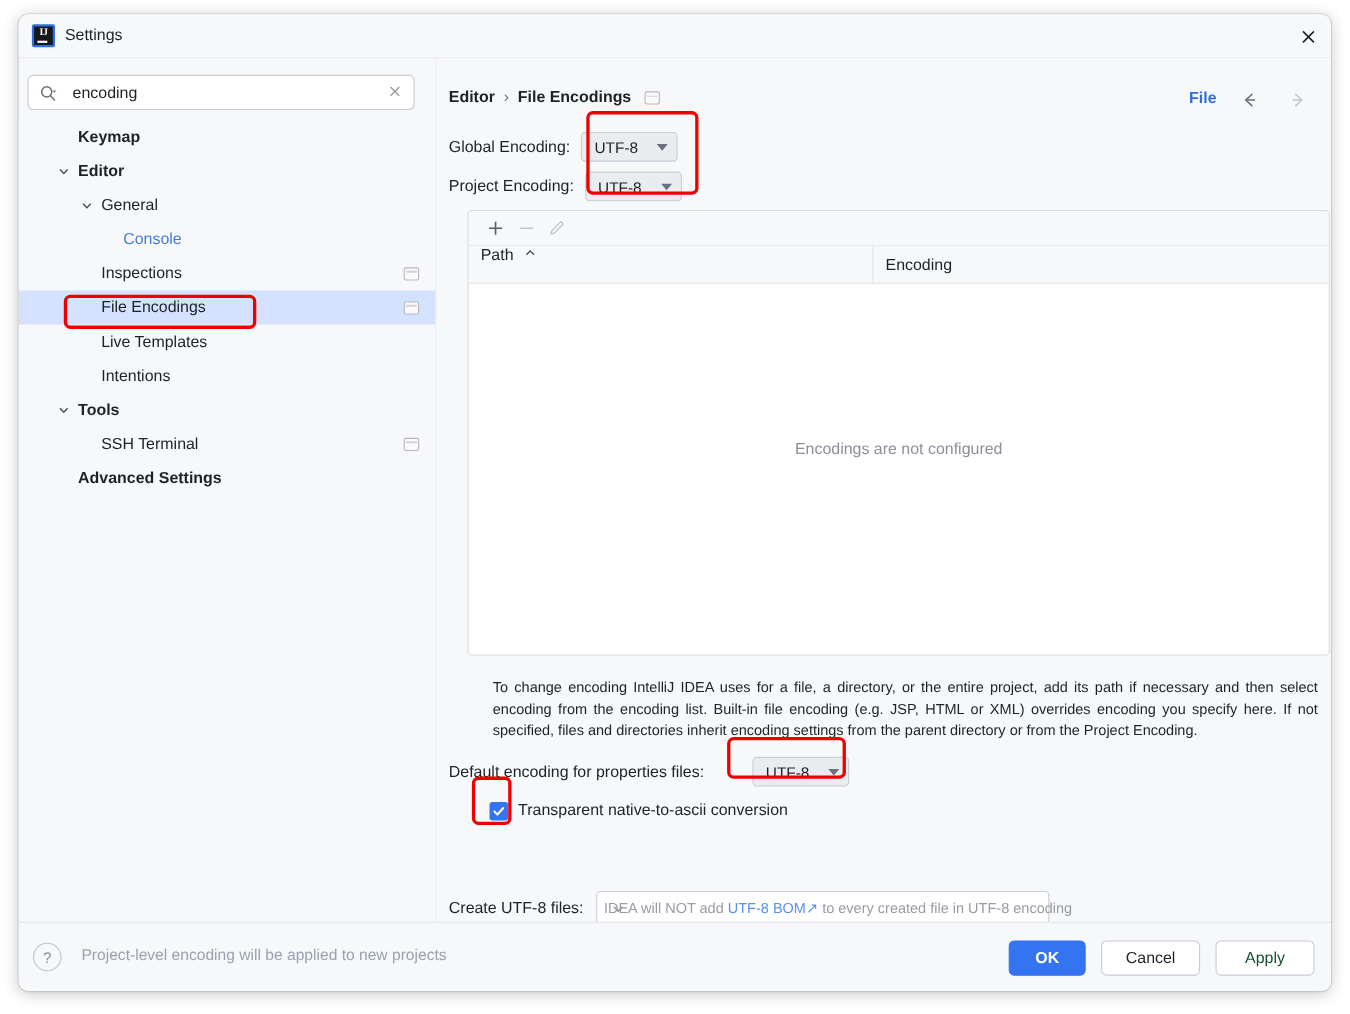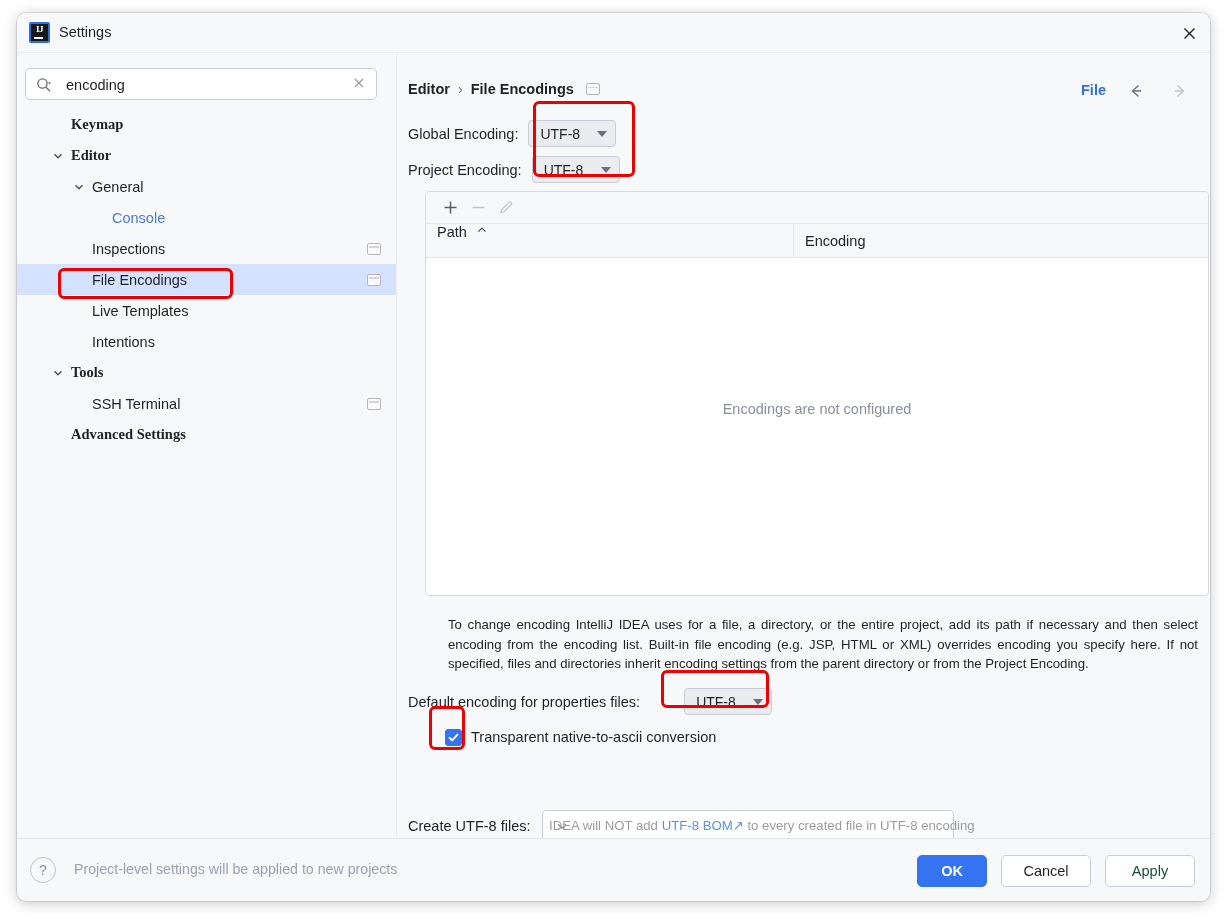--- a/index.html
+++ b/index.html
@@ -134,21 +134,21 @@
     cursor: default;
     box-sizing: border-box;
   }
   .tree-row.selected { background: #d4e2ff; }
   .tree-row .chev {
     position: absolute;
     width: 14px; height: 14px;
     color: #4a4d55;
   }
   .tree-row .lbl { position: absolute; }
-  .tree-row.bold .lbl { font-weight: bold; font-family: Liberation Serif, serif; }
+  .tree-row.bold .lbl { font-weight: bold; }
   .tree-row .lbl.link { color: #4a7ad6; }
   .badge-icon {
     position: absolute;
     right: 15px;
     width: 14px; height: 12px;
     border: 1.5px solid #b9b5bd;
     border-radius: 2px;
     box-sizing: border-box;
     background: #fafafa;
   }
@@ -608,21 +608,21 @@
         </div>
       </div>
 
       <div class="hint">
         <span>IDEA will NOT add </span><a>UTF-8 BOM</a><span style="color:#5b91e8">↗</span><span> to every created file in UTF-8 encoding</span>
       </div>
     </div>
 
     <div class="footer">
       <div class="help-btn">?</div>
-      <div class="footer-note">Project-level settings will be applied to new projects</div>
+      <div class="footer-note">Project-level encoding will be applied to new projects</div>
       <div class="btn btn-ok">OK</div>
       <div class="btn btn-cancel">Cancel</div>
       <div class="btn btn-apply">Apply</div>
     </div>
   </div>
 
   <div id="annos">
       <div class="anno" style="left: 533px; top: 101px; width: 102px; height: 76px; border-color: rgb(238, 0, 0);"></div>
       <div class="anno" style="left: 58px; top: 268px; width: 175px; height: 31px; border-color: rgb(238, 0, 0);"></div>
       <div class="anno" style="left: 661px; top: 670px; width: 108px; height: 38px; border-color: rgb(238, 0, 0);"></div>

